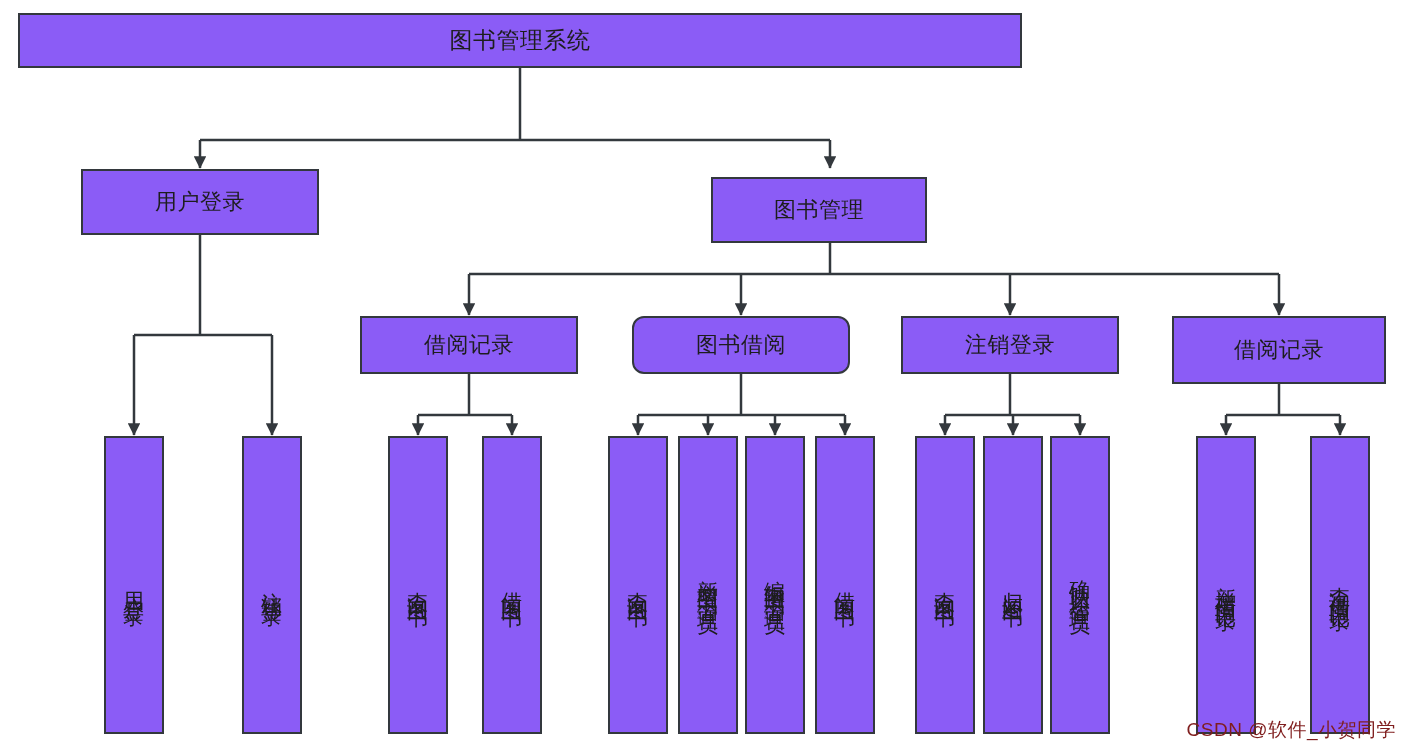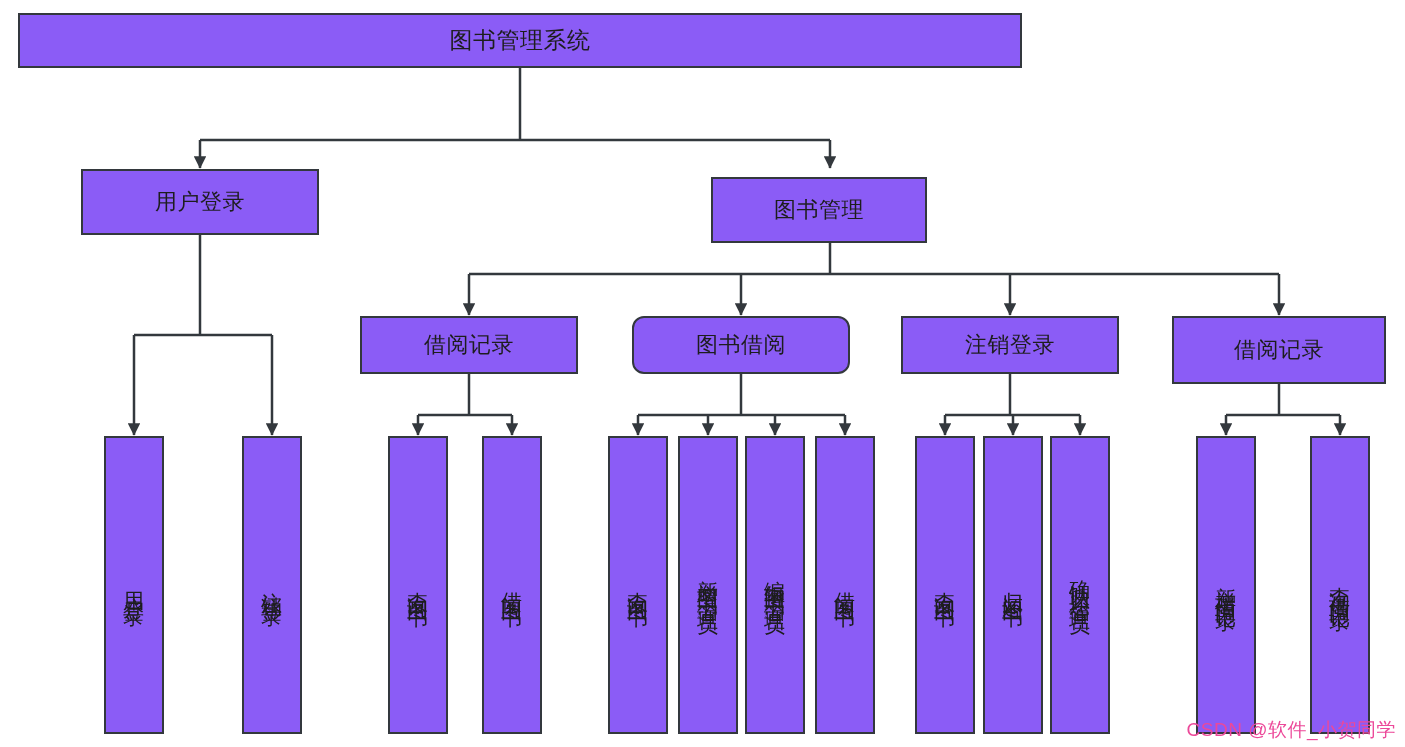--- a/index.html
+++ b/index.html
@@ -60,21 +60,21 @@
     writing-mode: vertical-rl;
     text-orientation: upright;
     display: block;
     text-align: center;
   }
   #watermark {
     position: absolute;
     right: 9px;
     bottom: 4px;
     font-size: 19px;
-    color: #ec4899;
+    color: #7f1d1d;
     letter-spacing: 0.5px;
     white-space: nowrap;
     font-family: "Liberation Sans", "DejaVu Sans", sans-serif;
   }
 </style>
 </head>
 <body>
 
 <div id="canvas">
 

